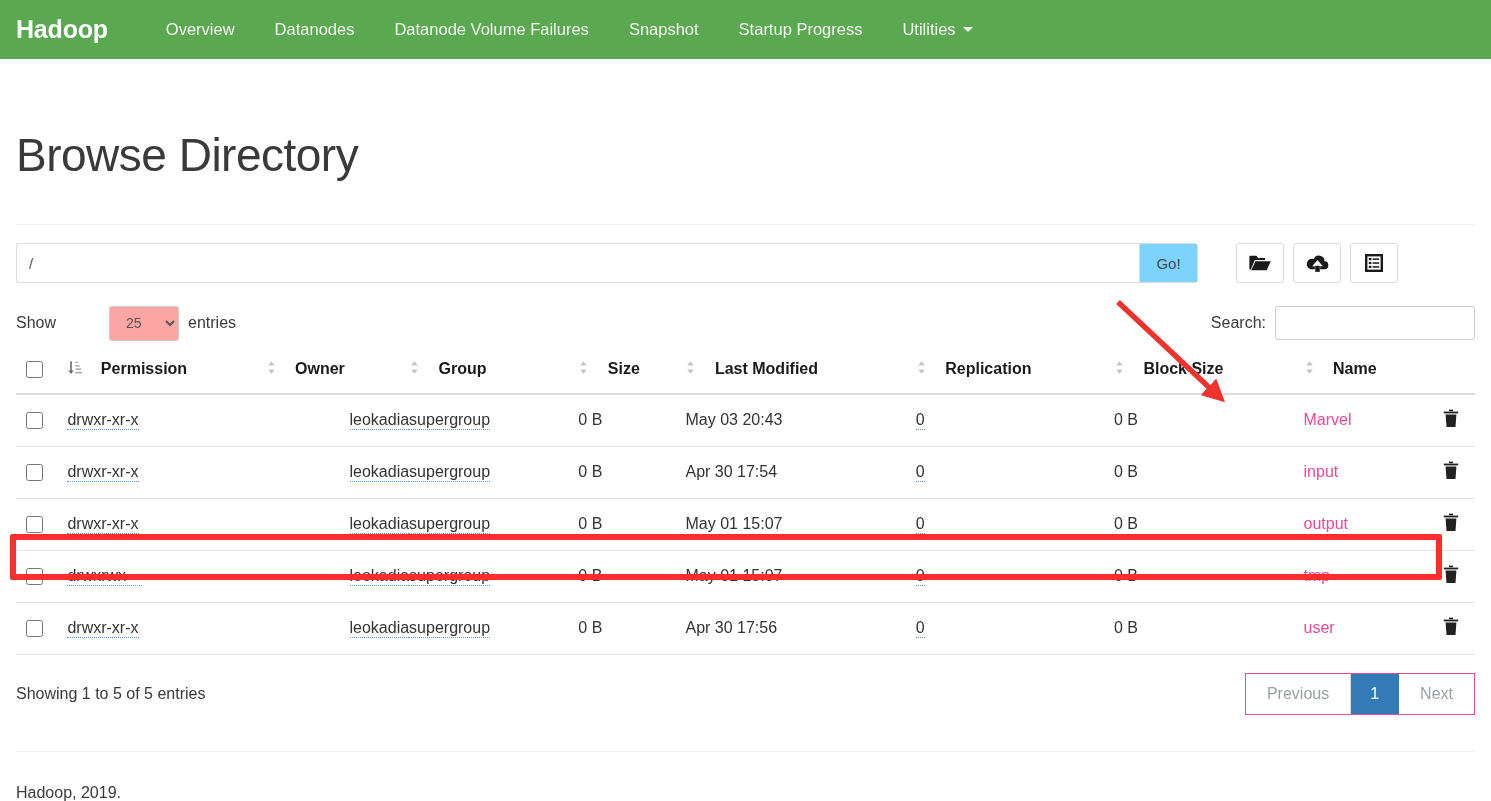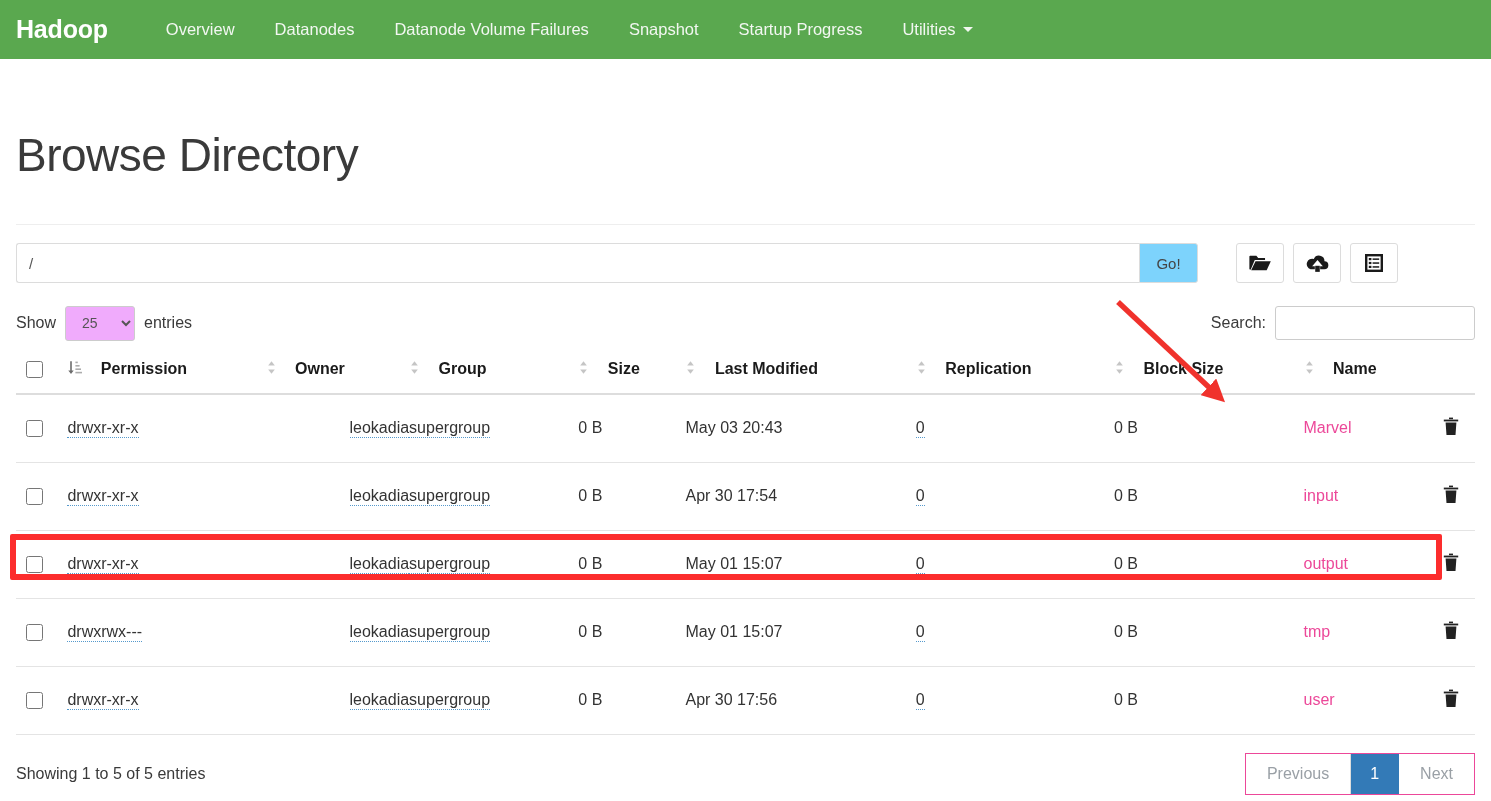--- a/index.html
+++ b/index.html
@@ -133,26 +133,27 @@
     align-items: center;
     font-size: 16px;
     color: #3a3a3a;
     gap: 9px;
   }
   .length-select {
     width: 70px;
     height: 35px;
     border: 1px solid #cccccc;
     border-radius: 3px;
-    background: #f0abfc;
+    background: #fca5a5;
     font-size: 14px;
     color: #555555;
     font-family: "Liberation Sans", sans-serif;
     padding-left: 12px;
     cursor: pointer;
+    margin-left: 44px;
   }
   .filter-box {
     display: flex;
     align-items: center;
     font-size: 16px;
     color: #3a3a3a;
     gap: 9px;
   }
   .search-input {
     width: 200px;
@@ -179,21 +180,21 @@
     font-weight: bold;
     color: #1a1a1a;
     padding: 8px 0 14px 0;
     border-bottom: 2px solid #dddddd;
     vertical-align: middle;
     white-space: nowrap;
   }
   table.files td {
     font-size: 16px;
     color: #333333;
-    padding: 22px 0;
+    padding: 14px 0;
     border-bottom: 1px solid #e4e4e4;
     vertical-align: middle;
     white-space: nowrap;
   }
   tr.files-row:last-child td { border-bottom: 1px solid #e4e4e4; }
 
   .col-cb    { width: 48px;  padding-left: 10px !important; }
   .col-perm  { width: 185px; }
   .col-owner { width: 134px; text-align: right; }
   .col-group { width: 158px; }

